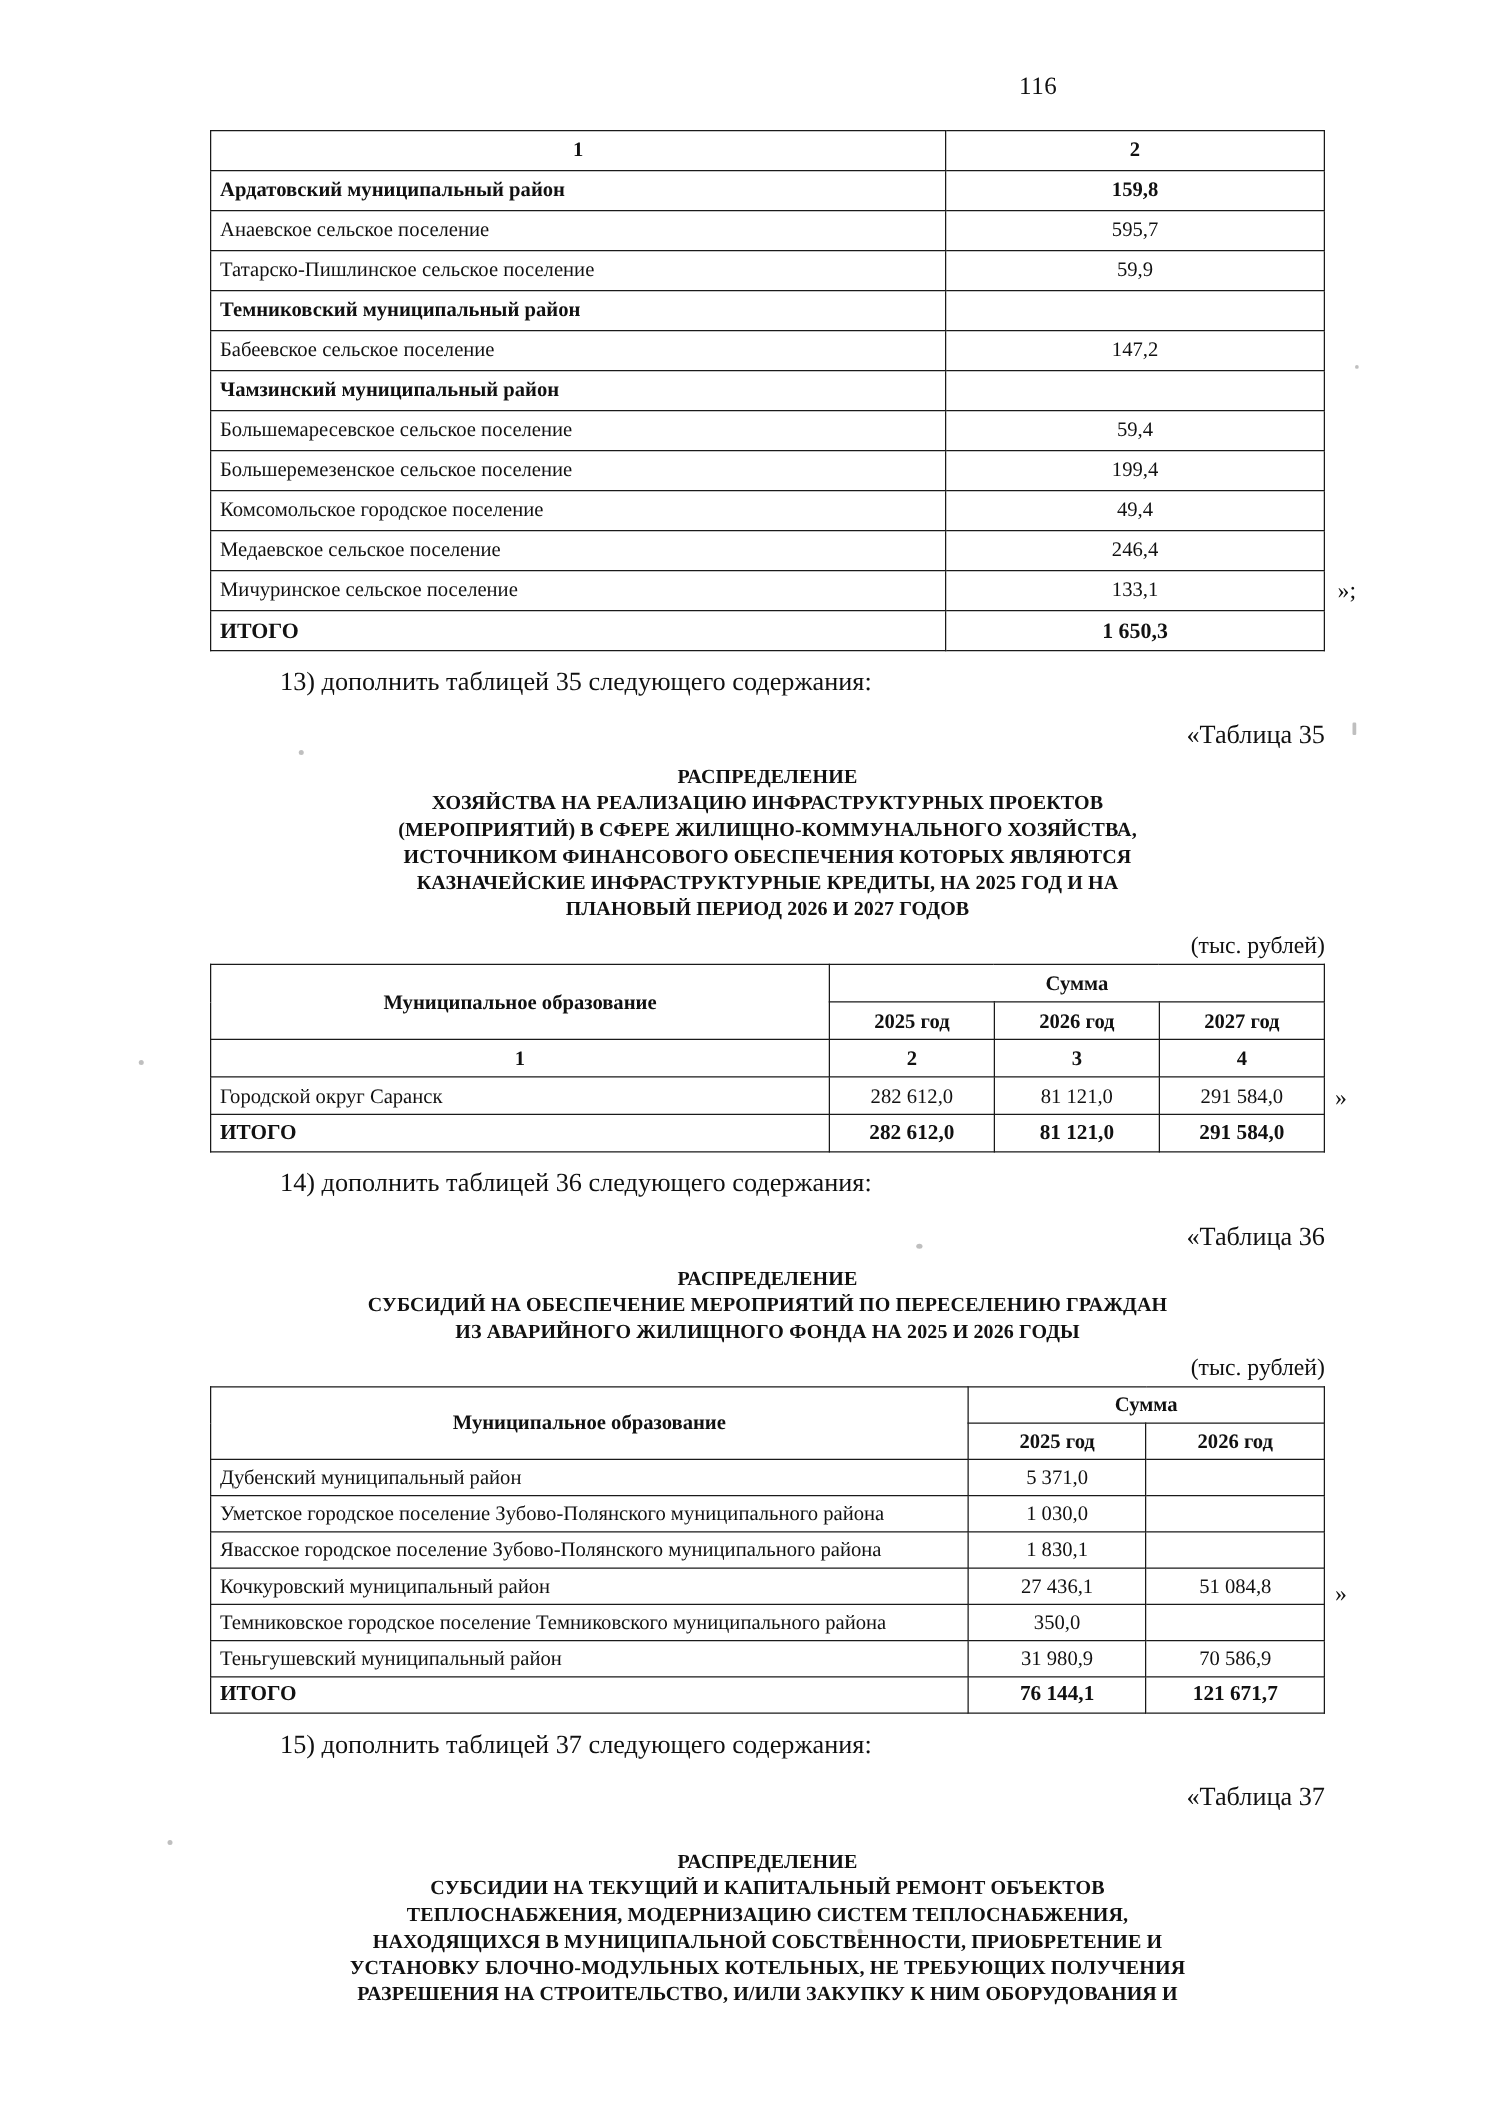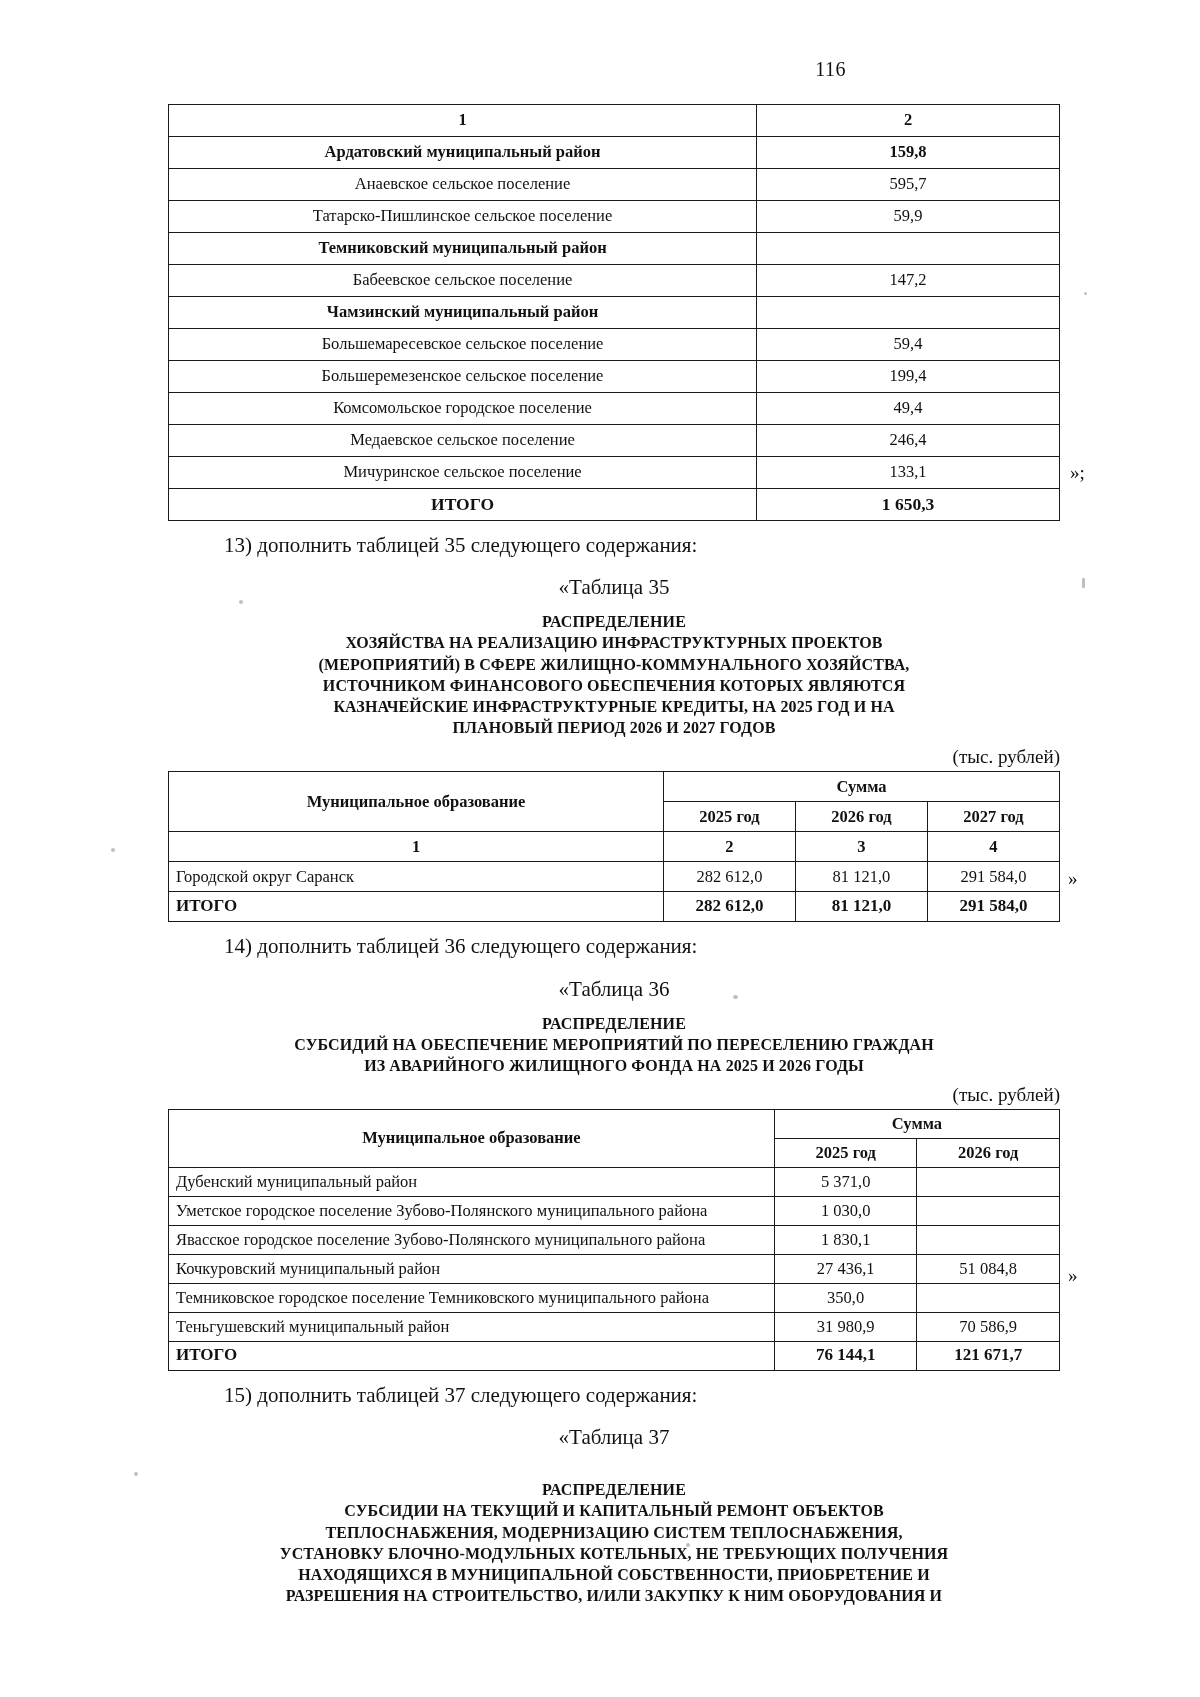--- a/index.html
+++ b/index.html
@@ -56,21 +56,21 @@
     padding: 3px 7px 4px 7px;
     vertical-align: middle;
     font-weight: normal;
     line-height: 1.18;
   }
   .c-left   { text-align: left; }
   .bold     { font-weight: bold; }
   .num      { text-align: center; white-space: nowrap; }
 
   
-  .t34 td { height: 24px; font-size: 16.5px; text-align: center; }
+  .t34 td { height: 24px; font-size: 16.5px; }
   .t34 .col-name { width: 66%; }
   .t34 .col-val  { width: 34%; }
   .t34 .hdr td { text-align: center; font-weight: bold; height: 24px; }
   .t34 .total td { font-weight: bold; font-size: 17.5px; }
   .t34 .grp td { font-weight: bold; }
 
   
   .tail-mark {
     position: absolute;
     font-size: 19px;
@@ -80,21 +80,21 @@
   
   .para {
     font-size: 21px;
     text-indent: 56px;
     margin: 11px 0 0 0;
     line-height: 1.3;
   }
 
   
   .tbl-label {
-    text-align: center;
+    text-align: right;
     font-size: 21px;
     margin-top: 16px;
     margin-bottom: 2px;
   }
   .tbl-title {
     text-align: center;
     font-weight: bold;
     font-size: 16px;
     line-height: 1.26;
     letter-spacing: 0.1px;
@@ -345,20 +345,20 @@
     </div>
 
     <p class="para">15) дополнить таблицей 37 следующего содержания:</p>
 
     <div class="tbl-label">«Таблица 37</div>
 
     <div class="tbl-title" style="margin-top:30px;">
       <span class="first-line">РАСПРЕДЕЛЕНИЕ</span>
       <span class="first-line">СУБСИДИИ НА ТЕКУЩИЙ И КАПИТАЛЬНЫЙ РЕМОНТ ОБЪЕКТОВ</span>
       <span class="first-line">ТЕПЛОСНАБЖЕНИЯ, МОДЕРНИЗАЦИЮ СИСТЕМ ТЕПЛОСНАБЖЕНИЯ,</span>
+      <span class="first-line" style="display:block;margin-left:-14px;margin-right:-14px;">НАХОДЯЩИХСЯ В МУНИЦИПАЛЬНОЙ СОБСТВЕННОСТИ, ПРИОБРЕТЕНИЕ И</span>
       <span class="first-line" style="display:block;margin-left:-32px;margin-right:-32px;">УСТАНОВКУ БЛОЧНО-МОДУЛЬНЫХ КОТЕЛЬНЫХ, НЕ ТРЕБУЮЩИХ ПОЛУЧЕНИЯ</span>
-      <span class="first-line" style="display:block;margin-left:-14px;margin-right:-14px;">НАХОДЯЩИХСЯ В МУНИЦИПАЛЬНОЙ СОБСТВЕННОСТИ, ПРИОБРЕТЕНИЕ И</span>
       <span class="first-line" style="display:block;margin-left:-30px;margin-right:-30px;">РАЗРЕШЕНИЯ НА СТРОИТЕЛЬСТВО, И/ИЛИ ЗАКУПКУ К НИМ ОБОРУДОВАНИЯ И</span>
 
     </div>
 
   </div>
 </div>
 
 </body></html>

